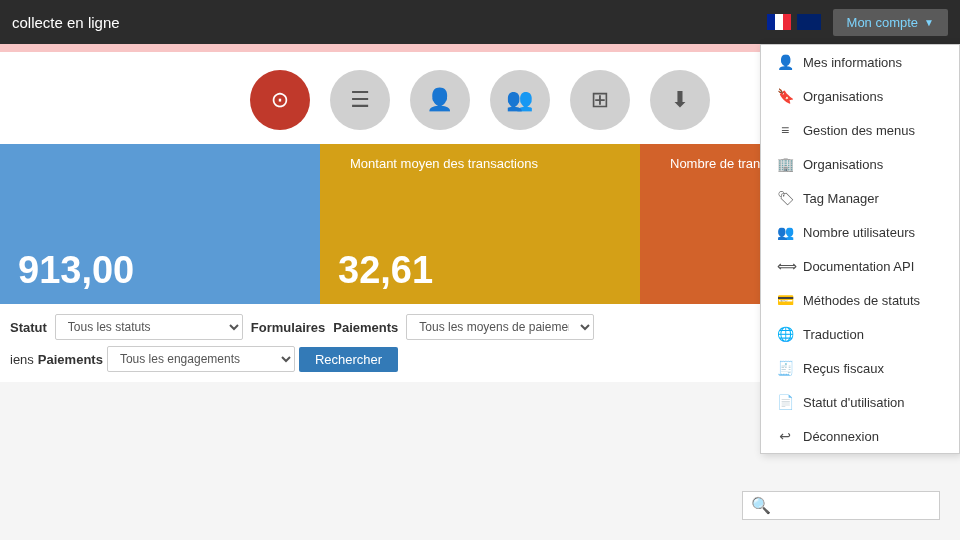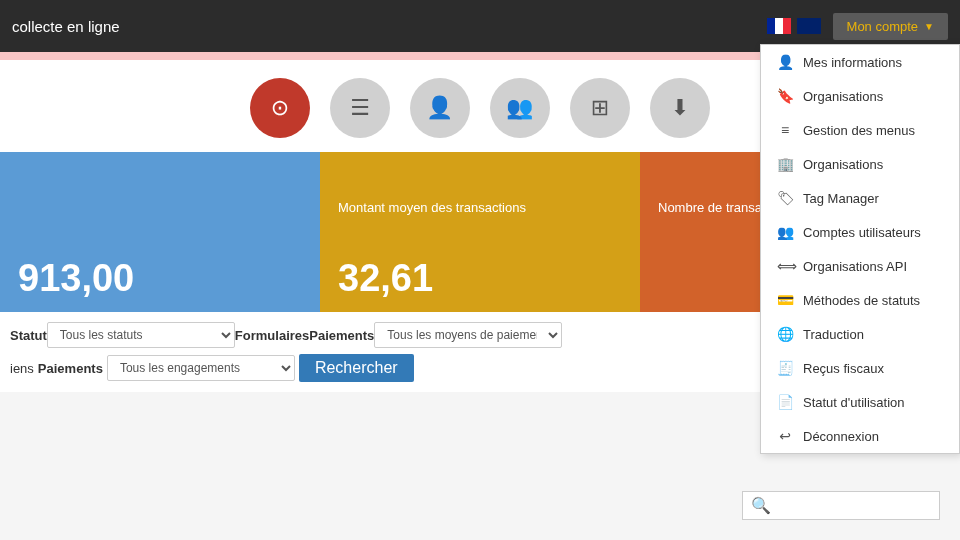--- a/index.html
+++ b/index.html
@@ -1,21 +1,21 @@
 <!DOCTYPE html>
 <html><head>
   <meta charset="utf-8">
   <style>
     * { box-sizing: border-box; margin: 0; padding: 0; }
     body { font-family: Arial, sans-serif; background: #f5f5f5; width: 960px; height: 540px; overflow: hidden; position: relative; }
 
     
     .topnav {
       background: #2c2c2c;
-      height: 52px;
+      height: 44px;
       display: flex;
       align-items: center;
       padding: 0 12px;
       position: relative;
       z-index: 100;
     }
     .topnav-title {
       color: #fff;
       font-size: 15px;
       flex: 1;
@@ -27,21 +27,21 @@
     }
     .flag {
       width: 24px;
       height: 16px;
       display: inline-block;
     }
     .flag-fr { background: linear-gradient(to right, #002395 33%, #fff 33%, #fff 66%, #ed2939 66%); }
     .flag-uk { background: #012169; position: relative; }
     .mon-compte-btn {
       background: #5a5a5a;
-      color: #eab308;
+      color: #7dd3fc;
       border: none;
       padding: 6px 14px;
       font-size: 13px;
       cursor: pointer;
       display: flex;
       align-items: center;
       gap: 6px;
       border-radius: 2px;
     }
     .caret { font-size: 10px; }
@@ -86,36 +86,36 @@
       position: relative;
     }
     .stat-box.blue { background: #5b9bd5; }
     .stat-box.gold { background: #d4a017; }
     .stat-box.orange { background: #d2622a; }
     .stat-label {
       color: #fff;
       font-size: 13px;
       position: absolute;
       top: 12px;
-      left: 18px;
-      margin-top: 36px;
+      left: 30px;
     }
     .stat-value {
       color: #fff;
       font-size: 38px;
       font-weight: bold;
       margin-top: 44px;
     }
 
     
     .filter-row {
       background: #fff;
       padding: 10px 10px 0 10px;
       display: flex;
       align-items: center;
+      gap: 8px;
       flex-wrap: wrap;
     }
     .filter-label {
       font-size: 13px;
       color: #333;
       font-weight: bold;
     }
     .filter-select {
       font-size: 12px;
       padding: 4px 8px;
@@ -123,21 +123,21 @@
       border-radius: 2px;
       color: #555;
       background: #fff;
     }
     .filter-select-wide { width: 188px; }
     .filter-btn {
       background: #337ab7;
       color: #fff;
       border: none;
       padding: 5px 16px;
-      font-size: 16px;
+      font-size: 13px;
       border-radius: 2px;
       cursor: pointer;
     }
 
     
     .filter-row2 {
       background: #fff;
       padding: 6px 10px 10px 10px;
       display: flex;
       align-items: center;
@@ -216,25 +216,25 @@
       <div class="dropdown-item">
         <span class="di-icon">🏢</span>
         <span>Organisations</span>
       </div>
       <div class="dropdown-item">
         <span class="di-icon">🏷</span>
         <span>Tag Manager</span>
       </div>
       <div class="dropdown-item">
         <span class="di-icon">👥</span>
-        <span>Comptes utilisateurs</span>
+        <span>Nombre utilisateurs</span>
       </div>
       <div class="dropdown-item">
         <span class="di-icon">⟺</span>
-        <span>Organisations API</span>
+        <span>Documentation API</span>
       </div>
       <div class="dropdown-item">
         <span class="di-icon">💳</span>
         <span>Méthodes de statuts</span>
       </div>
       <div class="dropdown-item">
         <span class="di-icon">🌐</span>
         <span>Traduction</span>
       </div>
       <div class="dropdown-item">

